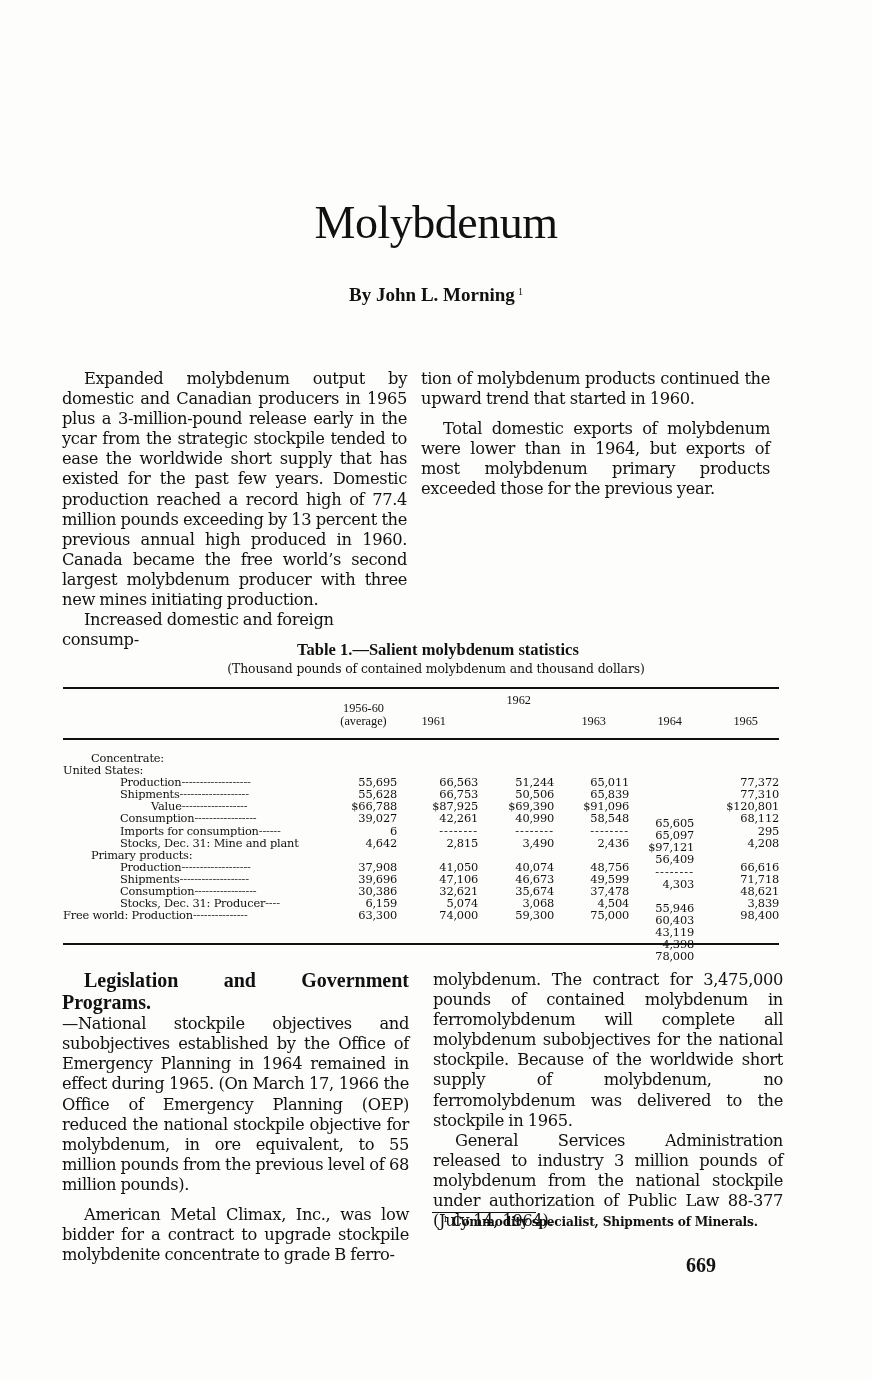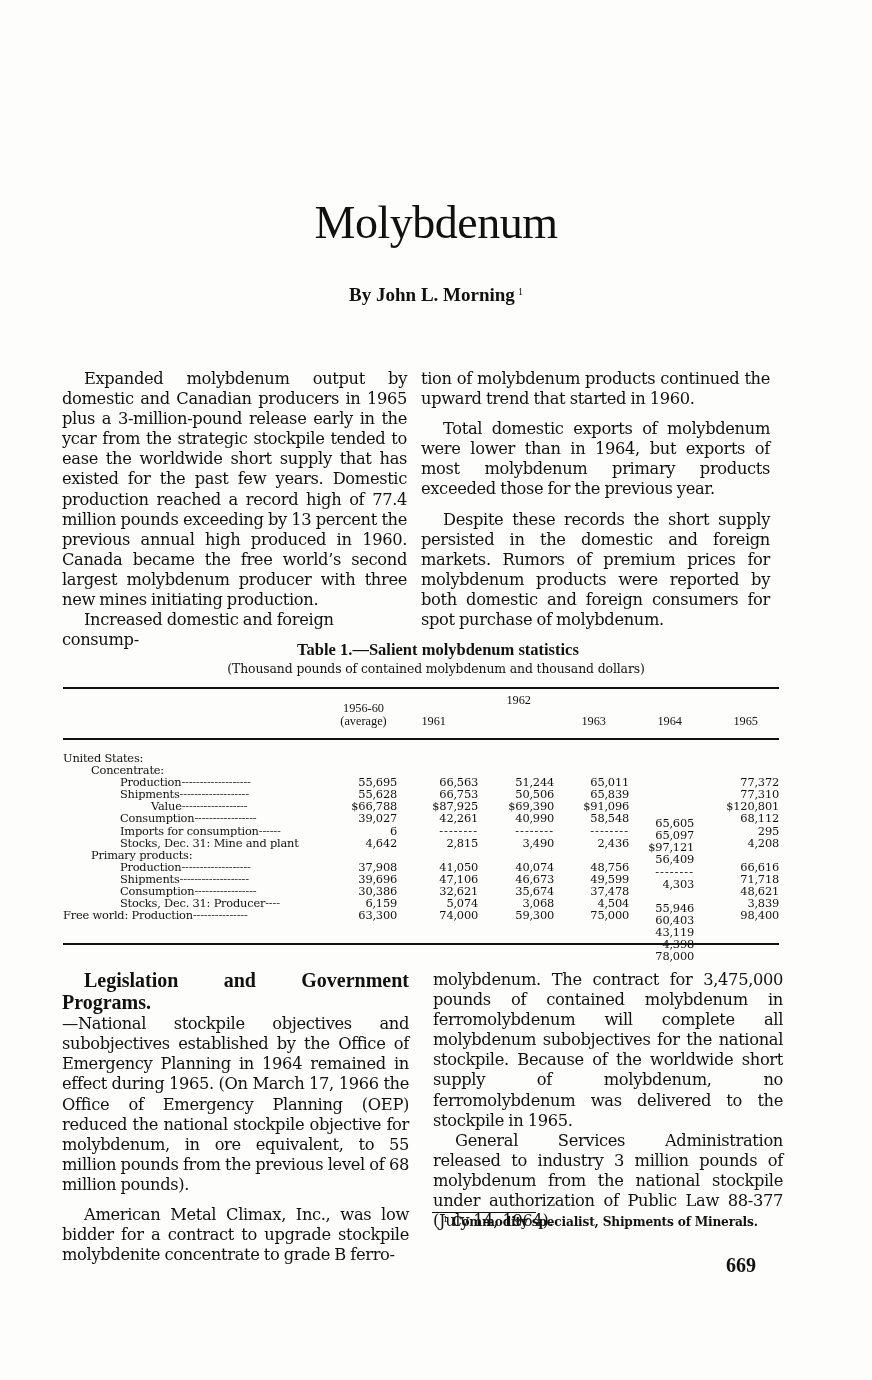--- a/index.html
+++ b/index.html
@@ -48,58 +48,57 @@
   .tr .v1 { left: 345px; }
   .tr .v2 { left: 421px; }
   .tr .v3 { left: 496px; }
   .tr .v4 { left: 561px; margin-top: 41px; }
   .tr .v5 { left: 646px; }
   .tr .v.dash { letter-spacing: 1px; }
 
   .fn-rule { position: absolute; left: 432px; top: 1212px; width: 104px; height: 1px; background: #111; }
   .footnote { position: absolute; left: 443px; top: 1215px; font-size: 12.2px; font-weight: bold; font-family: "DejaVu Serif", serif; letter-spacing: -0.2px; }
   .footnote sup { font-size: 8px; vertical-align: 4px; margin-right: 4px; font-weight: normal; }
-  .page-num { position: absolute; left: 686px; top: 1254px; font-size: 20px; font-weight: bold; font-family: "Liberation Serif", serif; margin-left: 40px; }
+  .page-num { position: absolute; left: 686px; top: 1254px; font-size: 20px; font-weight: bold; font-family: "Liberation Serif", serif; }
 </style>
 </head>
 <body>
 
 <div class="page">
 
   <div class="title">Molybdenum</div>
   <div class="byline"><span>By John L. Morning</span><sup>1</sup></div>
 
   <div class="col col-left-top">
     <p class="indent">Expanded molybdenum output by domestic and Canadian producers in 1965 plus a 3-million-pound release early in the ycar from the strategic stockpile tended to ease the worldwide short supply that has existed for the past few years. Domestic production reached a record high of 77.4 million pounds exceeding by 13 percent the previous annual high produced in 1960. Canada became the free world’s second largest molybdenum producer with three new mines initiating production.</p>
     <p class="indent" style="text-align:left">Increased domestic and foreign consump-</p>
   </div>
   <div class="col col-right-top">
     <p style="text-align-last:left">tion of molybdenum products continued the upward trend that started in 1960.</p>
     <p class="indent gap">Total domestic exports of molybdenum were lower than in 1964, but exports of most molybdenum primary products exceeded those for the previous year.</p>
-    <p class="indent gap">Despite these records the short supply persisted in the domestic and foreign markets. Rumors of premium prices for molybdenum products were reported by both domestic and foreign consumers for spot purchase of molybdenum.</p>
   </div>
 
   <div class="tbl-title">Table 1.—Salient molybdenum statistics</div>
   <div class="tbl-sub">(Thousand pounds of contained molybdenum and thousand dollars)</div>
 
   <div class="rule rule-top"></div>
   <div class="th c0"><span>1956-60</span><br><span>(average)</span></div>
   <div class="th c1">1961</div>
   <div class="th c2">1962</div>
   <div class="th c3">1963</div>
   <div class="th c4">1964</div>
   <div class="th c5">1965</div>
   <div class="rule rule-head"></div>
 
   <div class="tbody" id="tbody">
       <div class="tr">
+        <span class="lbl l1"><span>Concentrate:</span></span>
+      </div>
+      <div class="tr">
         <span class="lbl l0"><span>United States:</span></span>
-      </div>
-      <div class="tr">
-        <span class="lbl l1"><span>Concentrate:</span></span>
       </div>
       <div class="tr">
         <span class="lbl l2"><span>Production</span><span class="lead-dots">-------------------</span></span>
         <span class="v v0">55,695</span>
         <span class="v v1">66,563</span>
         <span class="v v2">51,244</span>
         <span class="v v3">65,011</span>
         <span class="v v4">65,605</span>
         <span class="v v5">77,372</span>
       </div>

